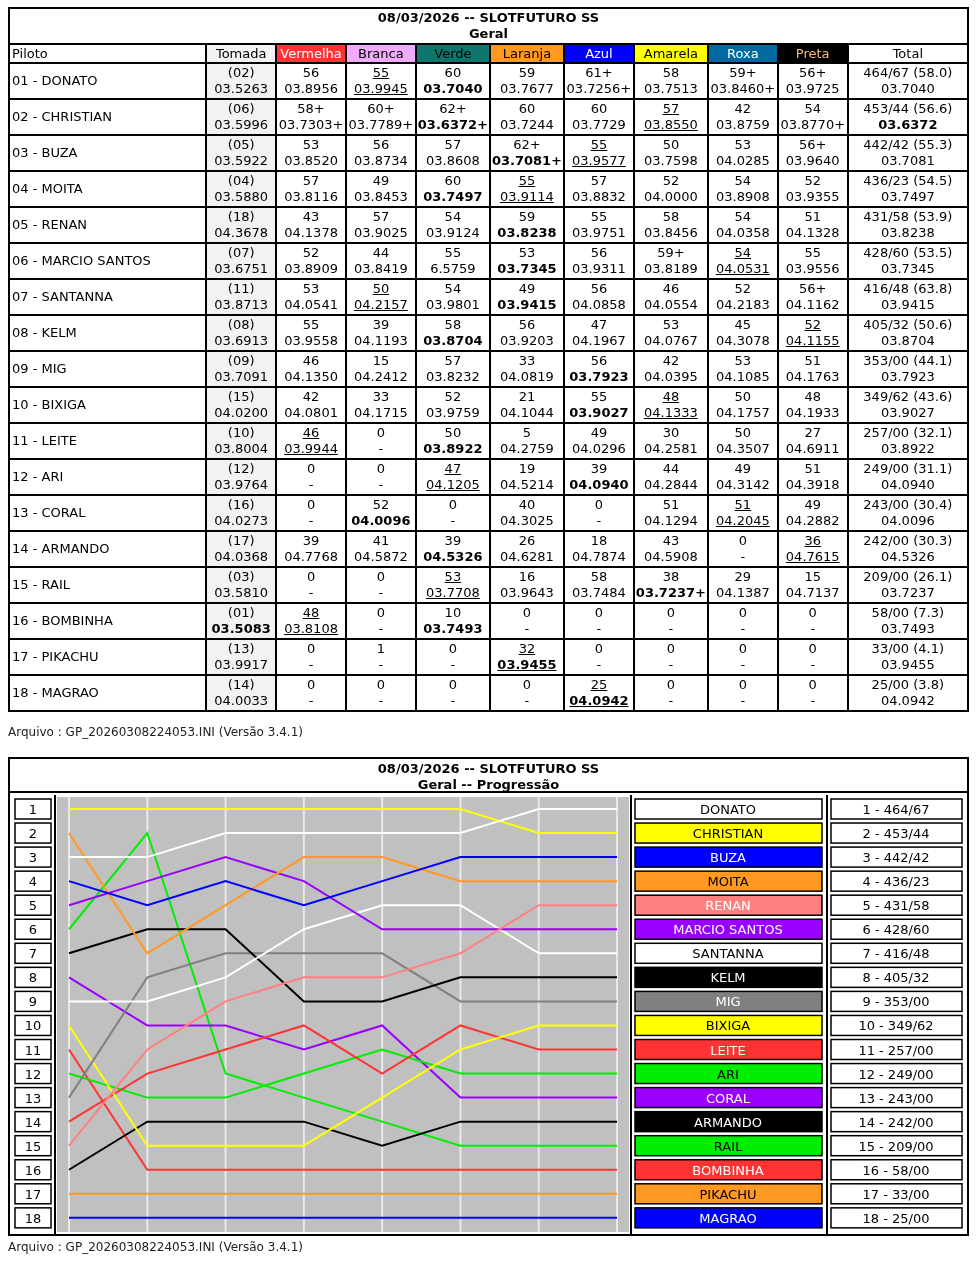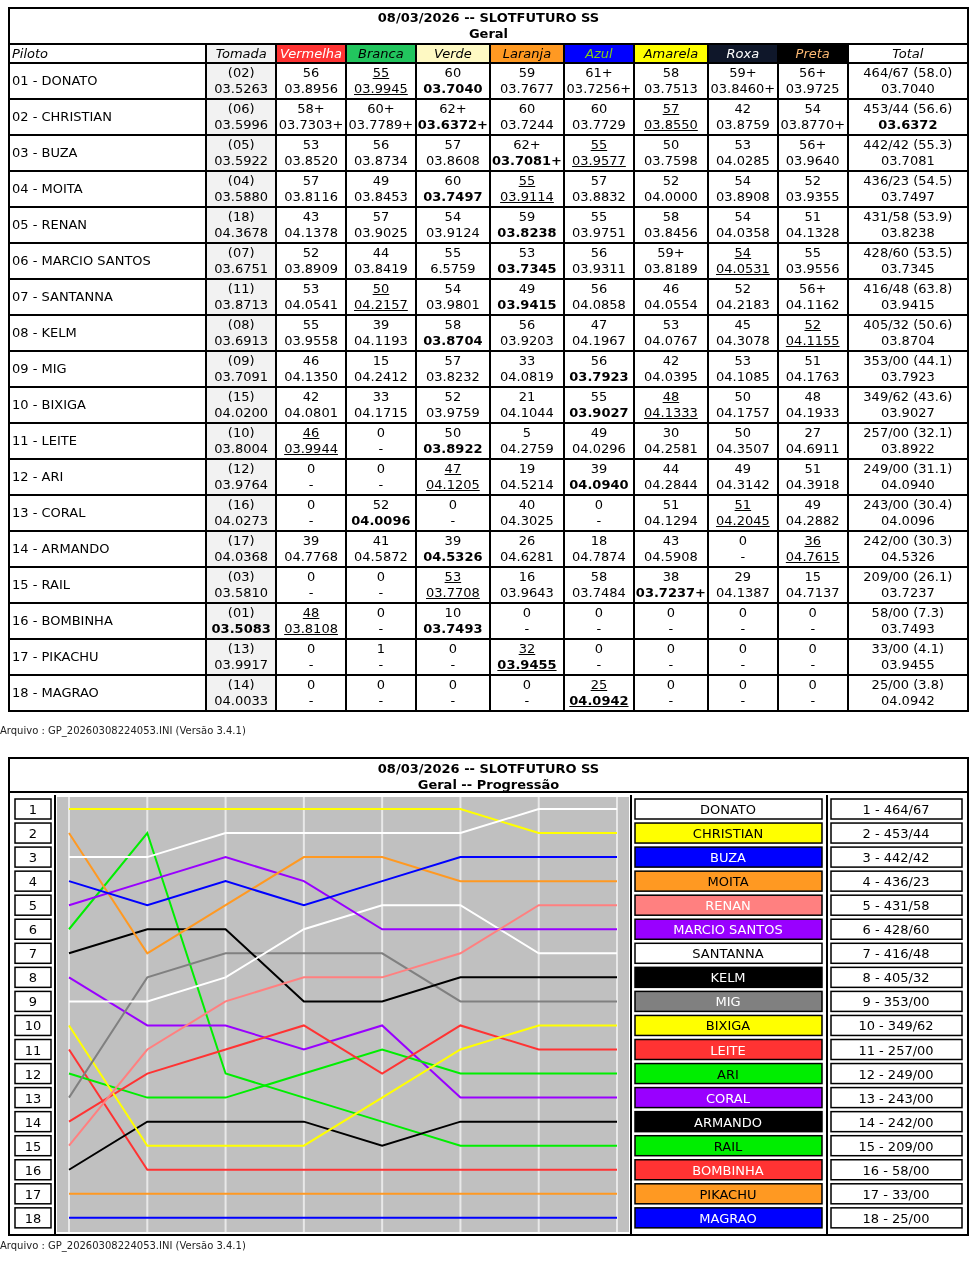--- a/index.html
+++ b/index.html
@@ -1,52 +1,52 @@
 <!DOCTYPE html>
 <html><head>
 <meta charset="utf-8">
 <style>
   body { margin:0; background:#fff; font-family:"DejaVu Sans", sans-serif; font-size:13px; color:#000; width:977px; height:1264px; overflow:hidden; position:relative; }
   table.res { position:absolute; left:8px; top:7px; width:961px; border-collapse:collapse; border:2px solid #000; }
   table.res td, table.res th { border:2px solid #000; padding:0; text-align:center; font-weight:normal; line-height:16px; }
   table.res .title { font-weight:bold; line-height:16px; padding:1px 0; }
-  table.res .hdr td { height:17px; line-height:17px;font-style:italic; }
+  table.res .hdr td { height:17px; line-height:17px; }
   table.res td.pil { text-align:left; padding-left:2px; width:188px; }
   table.res td.tom { background:#f2f2f2; width:66px; }
   table.res td.c { width:66px; }
   table.res td.tot { width:115px; }
   table.res tr.row td { height:34px; }
   .b { font-weight:bold; }
   .u { text-decoration:underline; }
-  .foot { position:absolute; left:0; font-size:10px; color:#222; }
+  .foot { position:absolute; left:8px; font-size:12px; color:#222; }
   #chartbox { position:absolute; left:8px; top:757px; width:957px; height:475px; border:2px solid #000; }
   #chartbox .ct { text-align:center; font-weight:bold; line-height:16px; padding-top:2px; height:34px; border-bottom:2px solid #000; box-sizing:border-box; }
   #chartsvg { position:absolute; left:0; top:36px; }
 </style>
 </head>
 <body>
 
 <table class="res">
   <thead>
     <tr>
         <td colspan="11" class="title">
       <div>08/03/2026 -- SLOTFUTURO SS</div>
       <div>Geral</div>
     </td>
       </tr>
     <tr class="hdr" id="hdr-row">
       <td class="pil">Piloto</td>
       <td class="tom">Tomada</td>
     <td class="c" style="background: rgb(255, 51, 51); color: rgb(255, 255, 255);">Vermelha</td>
-        <td class="c" style="background: #22c55e; color: rgb(0, 0, 0);">Branca</td>
-        <td class="c" style="background: #fef9c3; color: rgb(0, 0, 0);">Verde</td>
+        <td class="c" style="background: #f0abfc; color: rgb(0, 0, 0);">Branca</td>
+        <td class="c" style="background: #0f766e; color: rgb(0, 0, 0);">Verde</td>
         <td class="c" style="background: rgb(255, 153, 34); color: rgb(0, 0, 0);">Laranja</td>
-        <td class="c" style="background: rgb(0, 0, 255); color: #84cc16;">Azul</td>
+        <td class="c" style="background: rgb(0, 0, 255); color: #ffffff;">Azul</td>
         <td class="c" style="background: rgb(255, 255, 0); color: rgb(0, 0, 0);">Amarela</td>
-        <td class="c" style="background: #0f172a; color: rgb(255, 255, 255);">Roxa</td>
+        <td class="c" style="background: #0369a1; color: rgb(255, 255, 255);">Roxa</td>
         <td class="c" style="background: rgb(0, 0, 0); color: #fdba74;">Preta</td>
         <td class="tot">Total</td>
       </tr>
   </thead>
   <tbody id="res-body">
       <tr class="row">
         <td class="pil">01 - DONATO</td>
         <td class="tom">
           <div>(02)</div>
           <div class="">03.5263</div>

